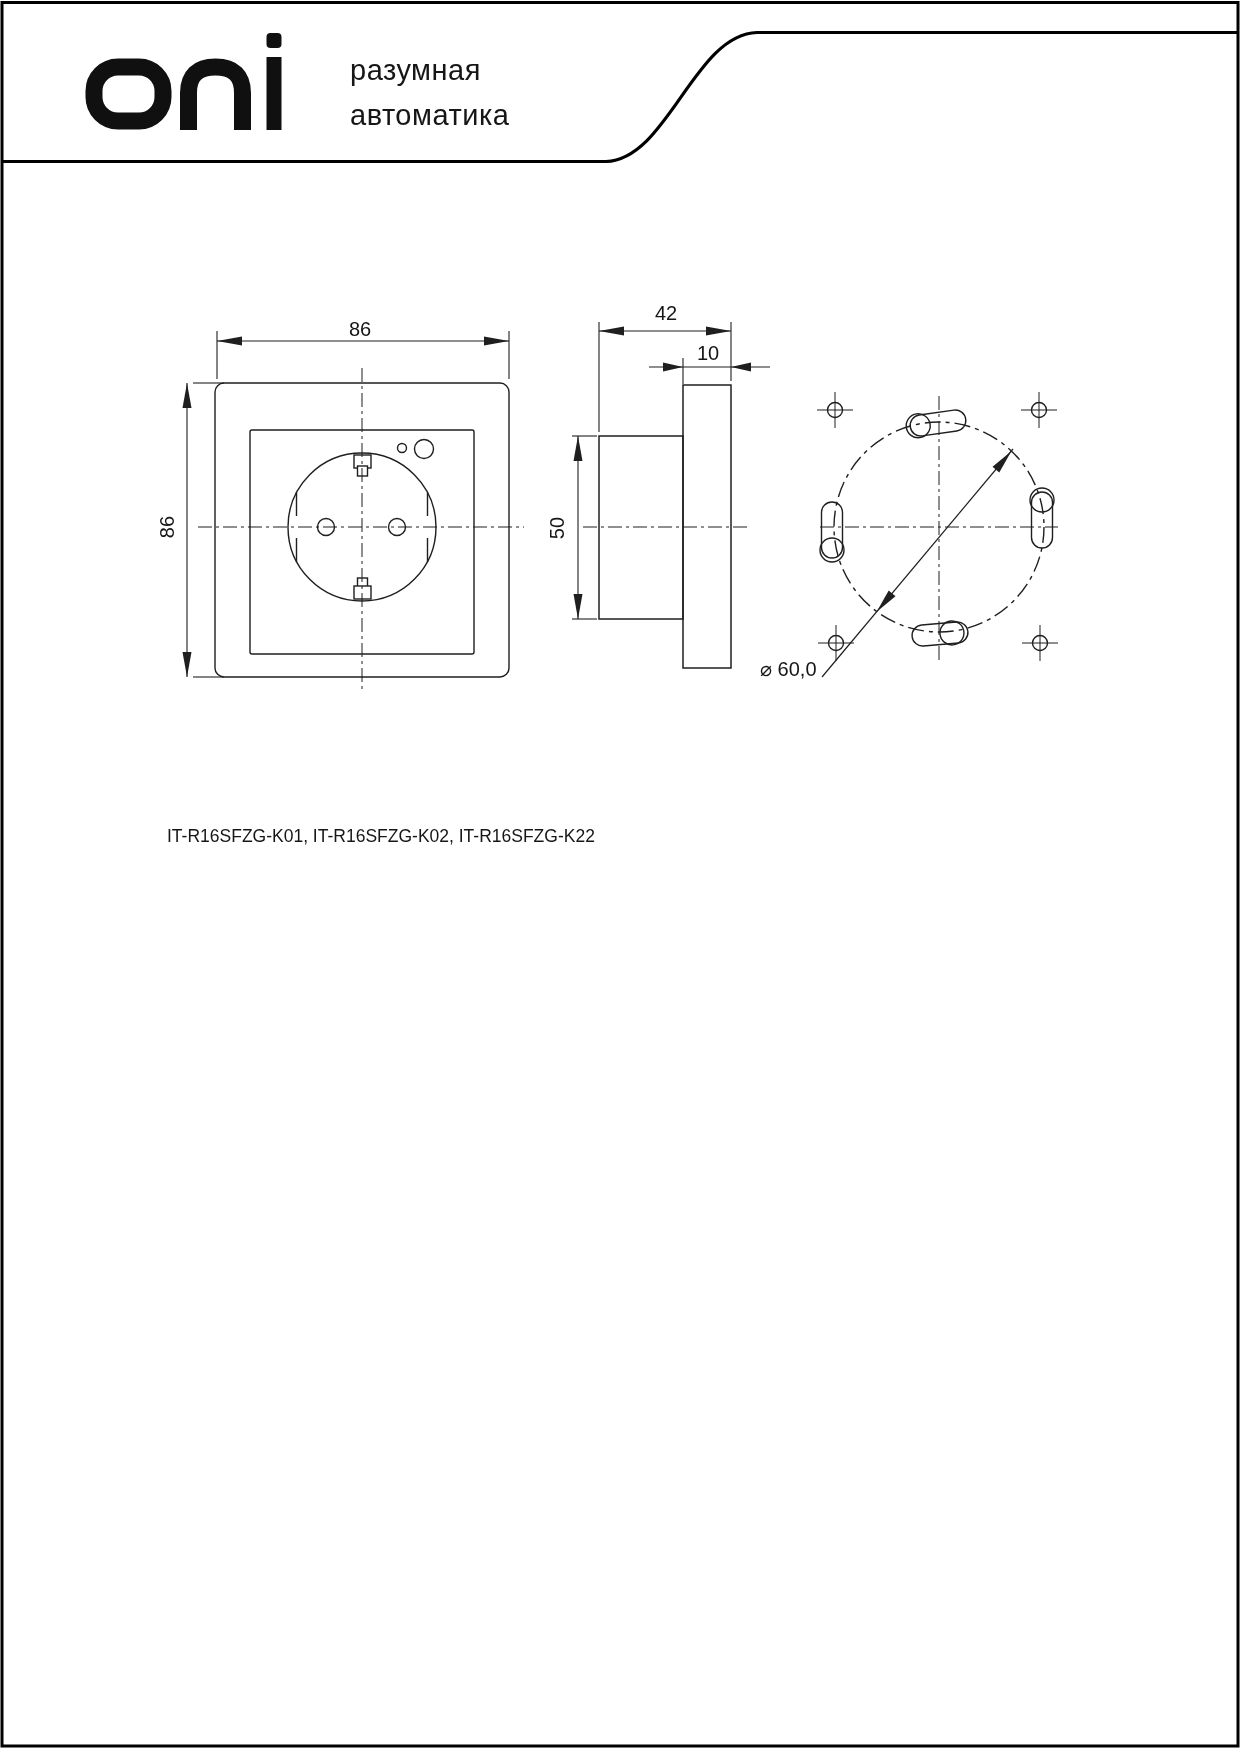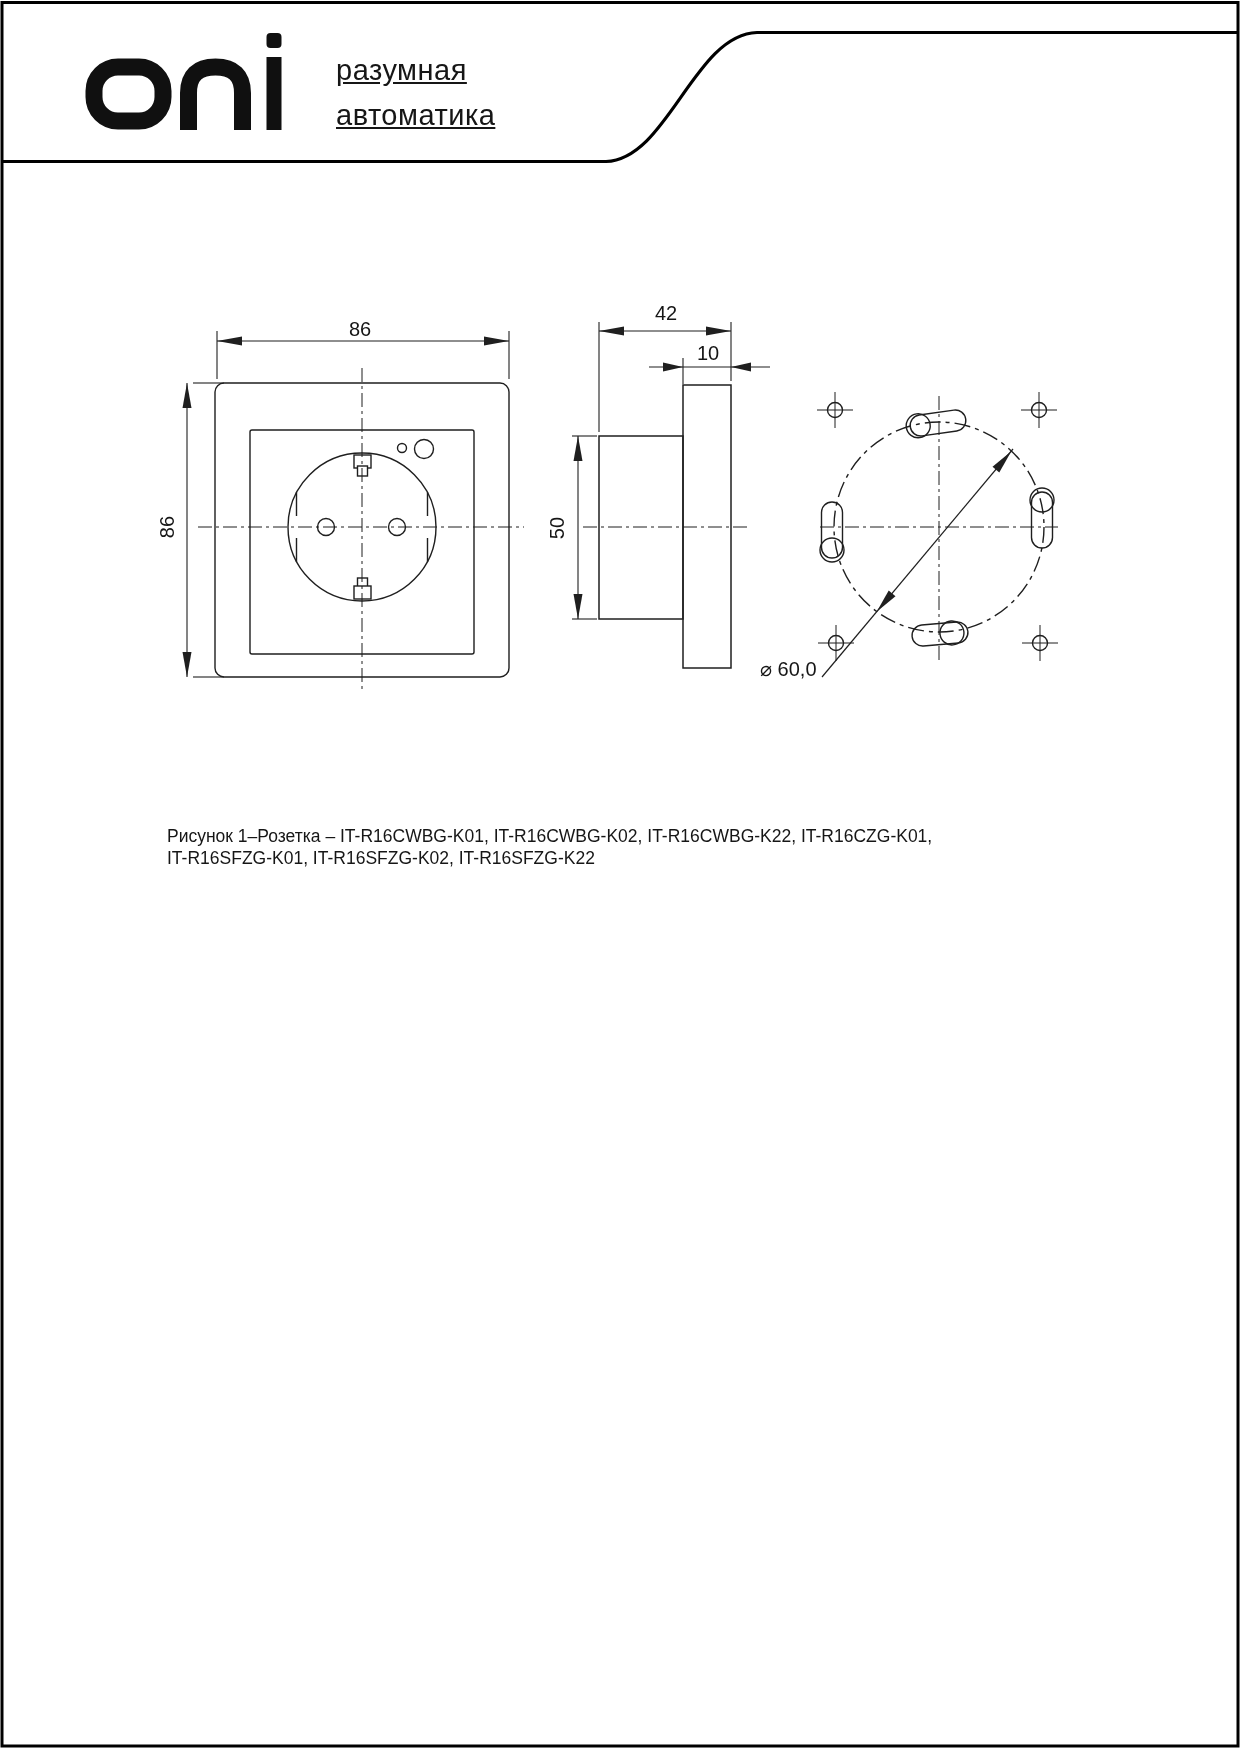--- a/index.html
+++ b/index.html
@@ -3,24 +3,23 @@
 <meta charset="utf-8">
 <style>
   html,body{margin:0;padding:0;background:#888;}
   .page{
     position:relative;width:1241px;height:1750px;background:#ffffff;
     font-family:"Liberation Sans", sans-serif;color:#1a1a1a;overflow:hidden;
     margin:0 auto;
   }
   svg{position:absolute;left:0;top:0;}
   .tagline{
-    position:absolute;left:336px;top:48px;
+    position:absolute;left:350px;top:48px;
     font-size:29px;line-height:45px;letter-spacing:0.5px;color:#161616;
     font-weight:400;
-    text-decoration:underline;
   }
   .caption{
     position:absolute;left:167px;top:825px;width:780px;
     font-size:17.5px;line-height:22.4px;color:#161616;letter-spacing:0px;
   }
   .dimtext{font-family:"Liberation Sans", sans-serif;font-size:20px;fill:#161616;}
   .capline{white-space:nowrap;}
 </style>
 </head>
 <body>
@@ -167,17 +166,16 @@
     </g>
     <text class="dimtext" x="760" y="676" text-anchor="start">⌀ 60,0</text>
   </svg>
 
   <div class="tagline">
     <div>разумная</div>
     <div>автоматика</div>
   </div>
 
   <div class="caption">
-    <div class="capline">Рисунок 1–Розетка – IT-R16CWBG-K01, IT-R16CWBG-K02, IT-R16CWBG-K22, IT-R16CZG-K01,</div>
     <div class="capline">IT-R16SFZG-K01, IT-R16SFZG-K02, IT-R16SFZG-K22</div>
   </div>
 
 </div>
 
 </body></html>

